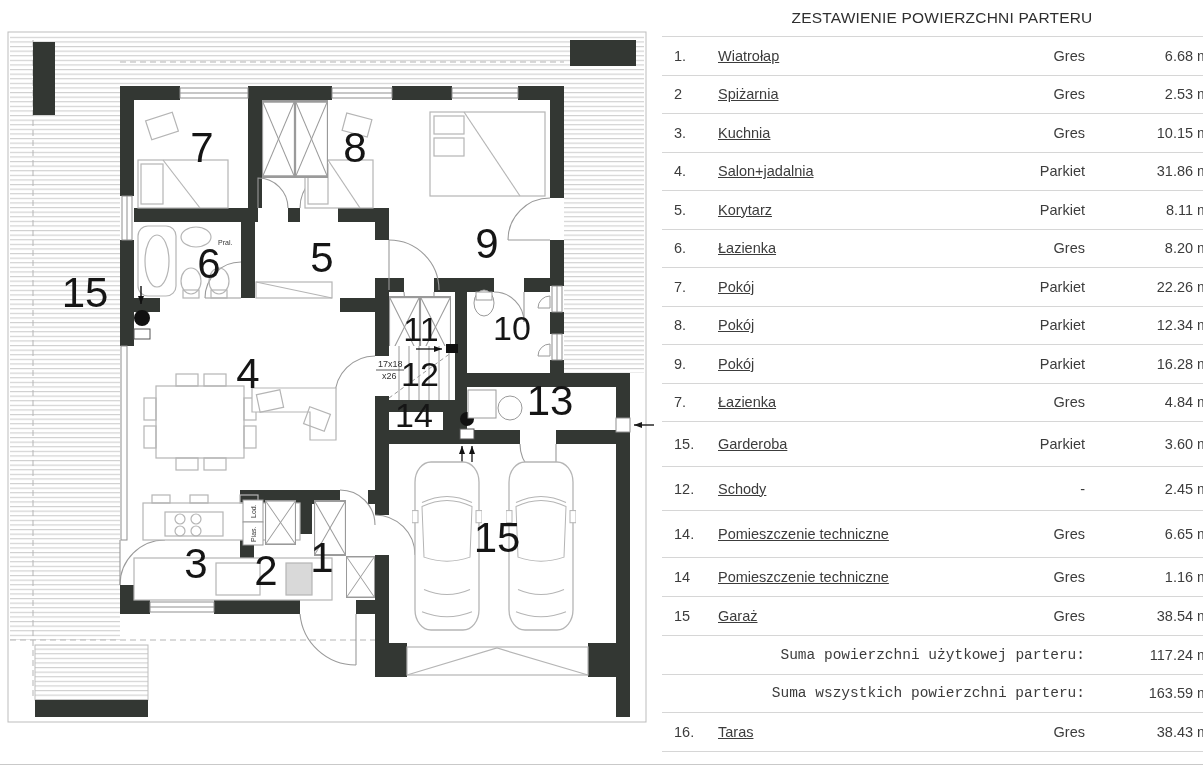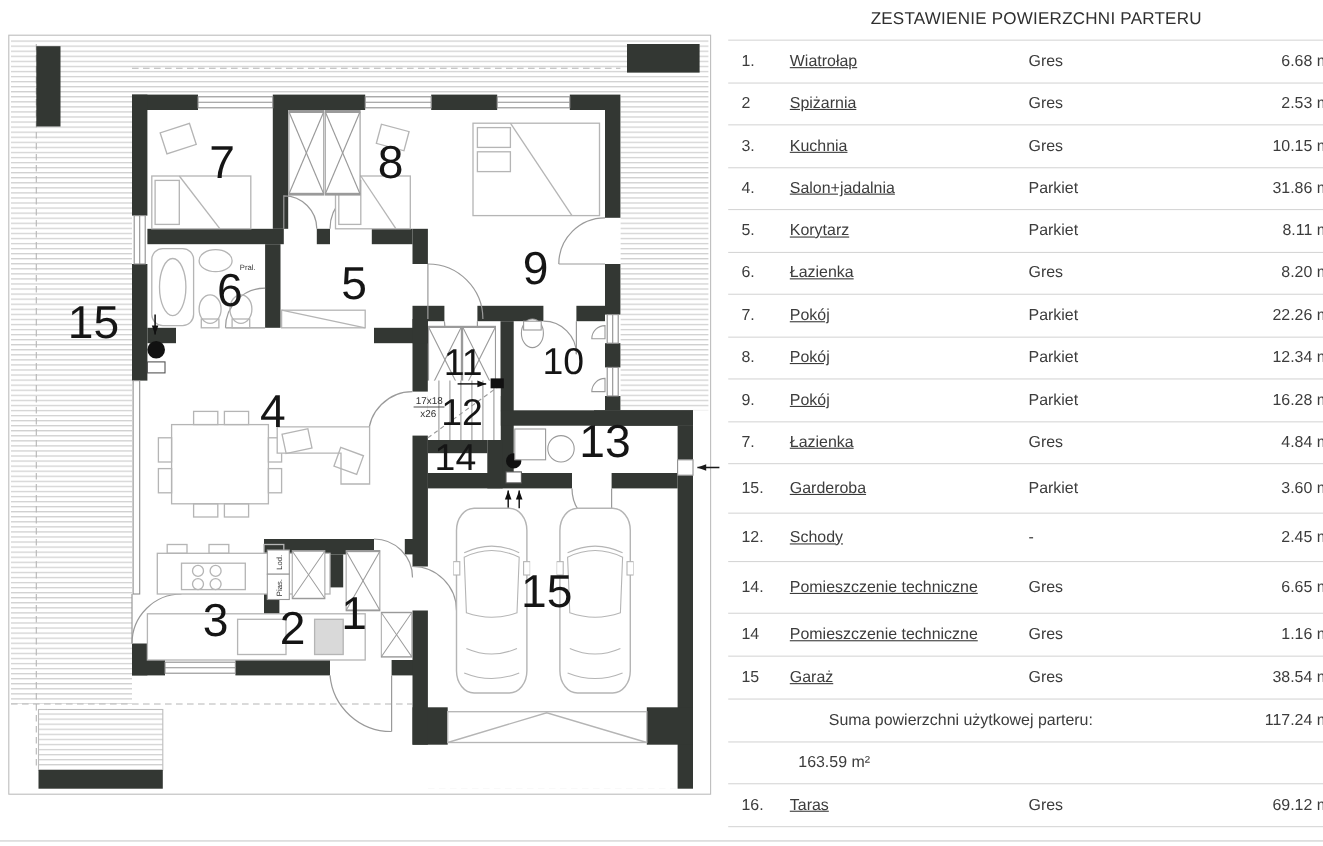--- a/index.html
+++ b/index.html
@@ -20,23 +20,23 @@
     height:37px;display:flex;align-items:center;justify-content:center;
     font-size:15.5px;font-weight:500;letter-spacing:.2px;color:#2f2f2f;
     border-bottom:1px solid #d6d6d6;box-sizing:border-box;
   }
   .trow{
     display:flex;align-items:center;height:38.5px;
     border-bottom:1px solid #d6d6d6;box-sizing:border-box;
   }
   .c-num{width:56px;padding-left:12px;box-sizing:border-box;flex:none;}
   .c-name{flex:1;text-decoration:underline;}
-  .c-mat{width:150px;flex:none;}
+  .c-mat{width:150px;text-align:right;flex:none;}
   .c-val{width:137px;text-align:right;padding-right:8px;box-sizing:border-box;flex:none;white-space:nowrap;}
-  .sum-label{flex:1;text-align:center;}
+  .sum-label{flex:1;text-align:right;font-family:Liberation Mono, monospace;}
   .sheet-bottom{
     position:absolute;left:0;top:764px;width:1203px;height:0;
     border-top:1px solid #c9c9c9;
   }
 </style>
 </head>
 <body>
 
 <div id="plan-wrap">
 <svg width="660" height="769" viewBox="0 0 660 769" xmlns="http://www.w3.org/2000/svg">
@@ -432,23 +432,24 @@
     <div class="c-num">15</div>
     <div class="c-name">Garaż</div>
     <div class="c-mat">Gres</div>
     <div class="c-val"><span>38.54</span> <span>m²</span></div>
   </div>
   <div class="trow" style="height:39px">
     <div class="sum-label">Suma powierzchni użytkowej parteru:</div>
     <div class="c-val"><span>117.24</span> <span>m²</span></div>
   </div>
   <div class="trow">
+    <div class="sum-label">Suma wszystkich powierzchni parteru:</div>
     <div class="c-val"><span>163.59</span> <span>m²</span></div>
   </div>
   <div class="trow" style="height:39px">
     <div class="c-num">16.</div>
     <div class="c-name">Taras</div>
     <div class="c-mat">Gres</div>
-    <div class="c-val"><span>69.12</span> <span>m²</span></div>
+    <div class="c-val"><span>38.43</span> <span>m²</span></div>
   </div>
 </div>
 
 <div class="sheet-bottom"></div>
 
 </body></html>

